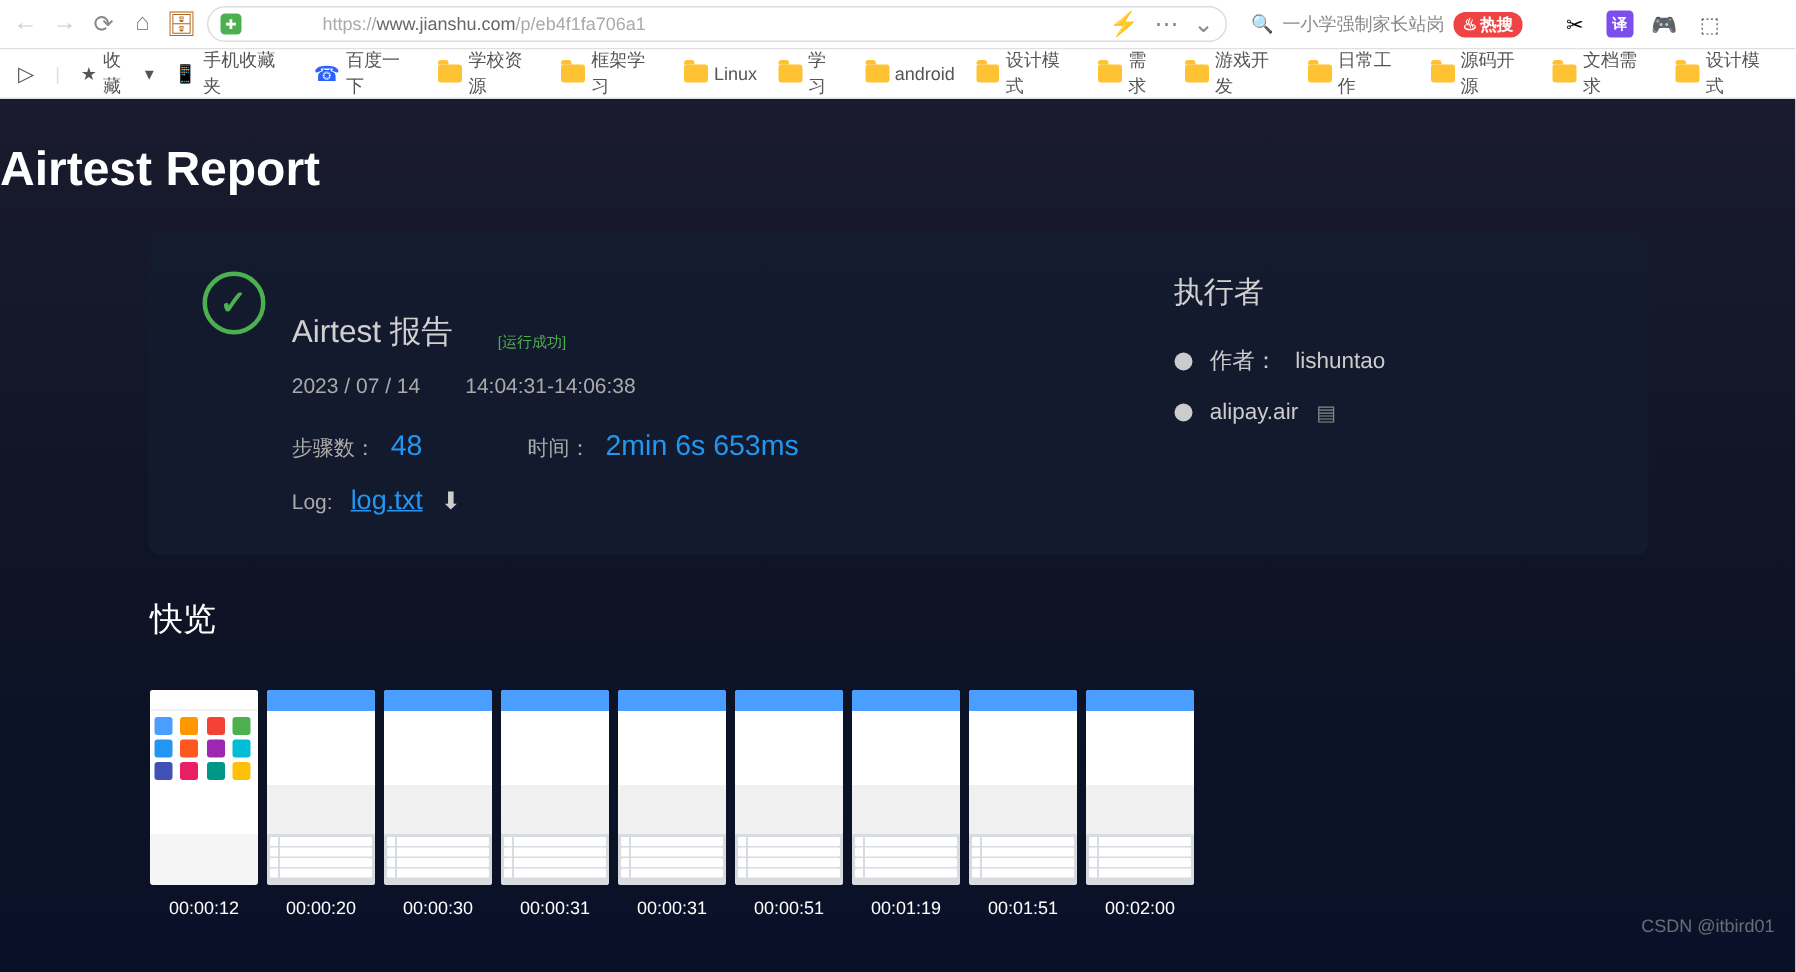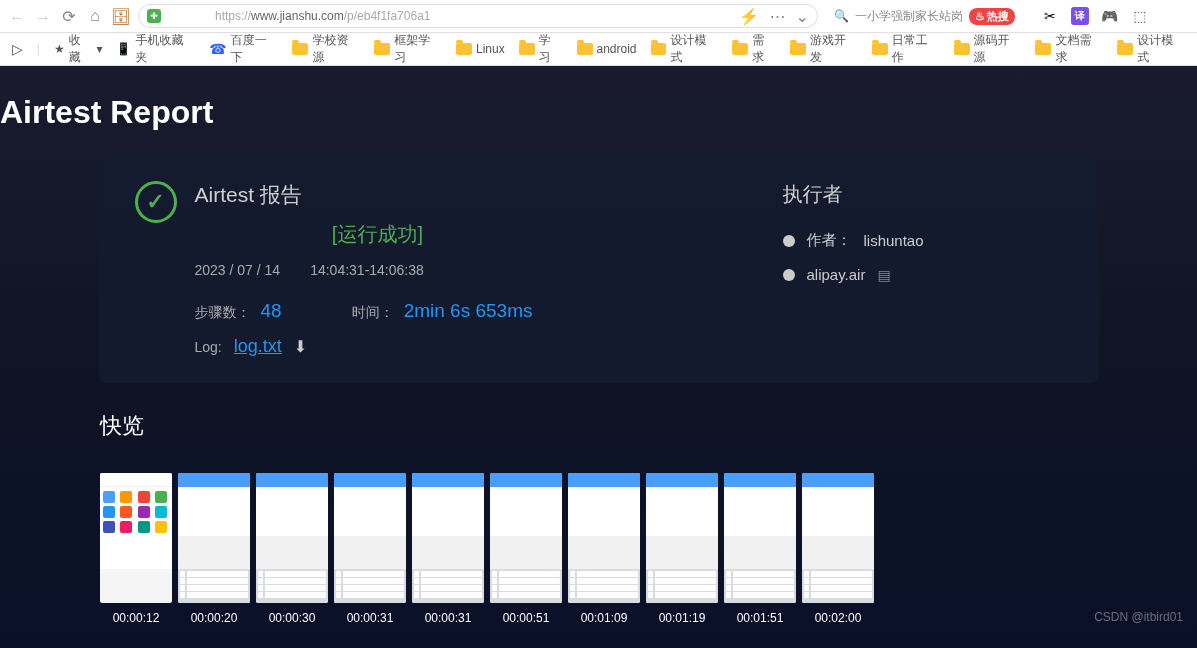--- a/index.html
+++ b/index.html
@@ -33,23 +33,23 @@
     
     
     .report { background: linear-gradient(180deg, #1a1b2e 0%, #0f1525 50%, #0a1028 100%); height: 582px; padding: 0; overflow: hidden; position: relative; }
     .report-title { color: #fff; font-size: 32px; font-weight: bold; padding: 28px 0 24px; }
     
     .report-panel { margin: 0 auto; width: 1000px; background: rgba(20, 28, 48, 0.8); border-radius: 8px; padding: 26px 36px; display: flex; gap: 40px; }
     .panel-left { flex: 1; display: flex; gap: 18px; }
     .status-ring { width: 42px; height: 42px; border: 3px solid #4caf50; border-radius: 50%; display: flex; align-items: center; justify-content: center; flex-shrink: 0; }
     .status-check { color: #4caf50; font-size: 22px; font-weight: bold; }
     .panel-info { flex: 1; }
-    .info-row1 { display: flex; align-items: flex-start; gap: 30px; margin-bottom: 14px; }
+    .info-row1 { display: flex; align-items: flex-end; gap: 30px; margin-bottom: 14px; }
     .info-title { color: #d0d0d0; font-size: 21px; }
-    .info-status { color: #4caf50; font-size: 20px; margin-top: 40px; }
+    .info-status { color: #4caf50; font-size: 10px; margin-top: 40px; }
     .info-row2 { display: flex; gap: 30px; color: #aaa; font-size: 14px; margin-bottom: 22px; }
     .info-row3 { display: flex; gap: 70px; align-items: flex-start; margin-bottom: 14px; }
     .info-label { color: #aaa; font-size: 14px; }
     .info-blue { color: #2196f3; font-size: 19px; margin-left: 10px; }
     .info-row4 { display: flex; align-items: center; gap: 12px; }
     .info-link { color: #2196f3; font-size: 18px; text-decoration: underline; }
     .dl-icon { color: #ccc; font-size: 16px; }
     
     .panel-right { width: 280px; }
     .exec-title { color: #d0d0d0; font-size: 20px; margin-bottom: 23px; }
@@ -319,35 +319,20 @@
           <div class="thumb-body"></div>
           <div class="thumb-kbd">
             <div class="thumb-kbd-rows">
               <div class="kbr"></div>
               <div class="kbr"></div>
               <div class="kbr"></div>
               <div class="kbr"></div>
             </div>
           </div>
         </div>
-      <div class="thumb-time">00:01:09</div>
-    </div>
-    <div class="thumb-col">
-      <div class="thumb">
-          <div class="thumb-header"></div>
-          <div class="thumb-body"></div>
-          <div class="thumb-kbd">
-            <div class="thumb-kbd-rows">
-              <div class="kbr"></div>
-              <div class="kbr"></div>
-              <div class="kbr"></div>
-              <div class="kbr"></div>
-            </div>
-          </div>
-        </div>
       <div class="thumb-time">00:01:19</div>
     </div>
     <div class="thumb-col">
       <div class="thumb">
           <div class="thumb-header"></div>
           <div class="thumb-body"></div>
           <div class="thumb-kbd">
             <div class="thumb-kbd-rows">
               <div class="kbr"></div>
               <div class="kbr"></div>

